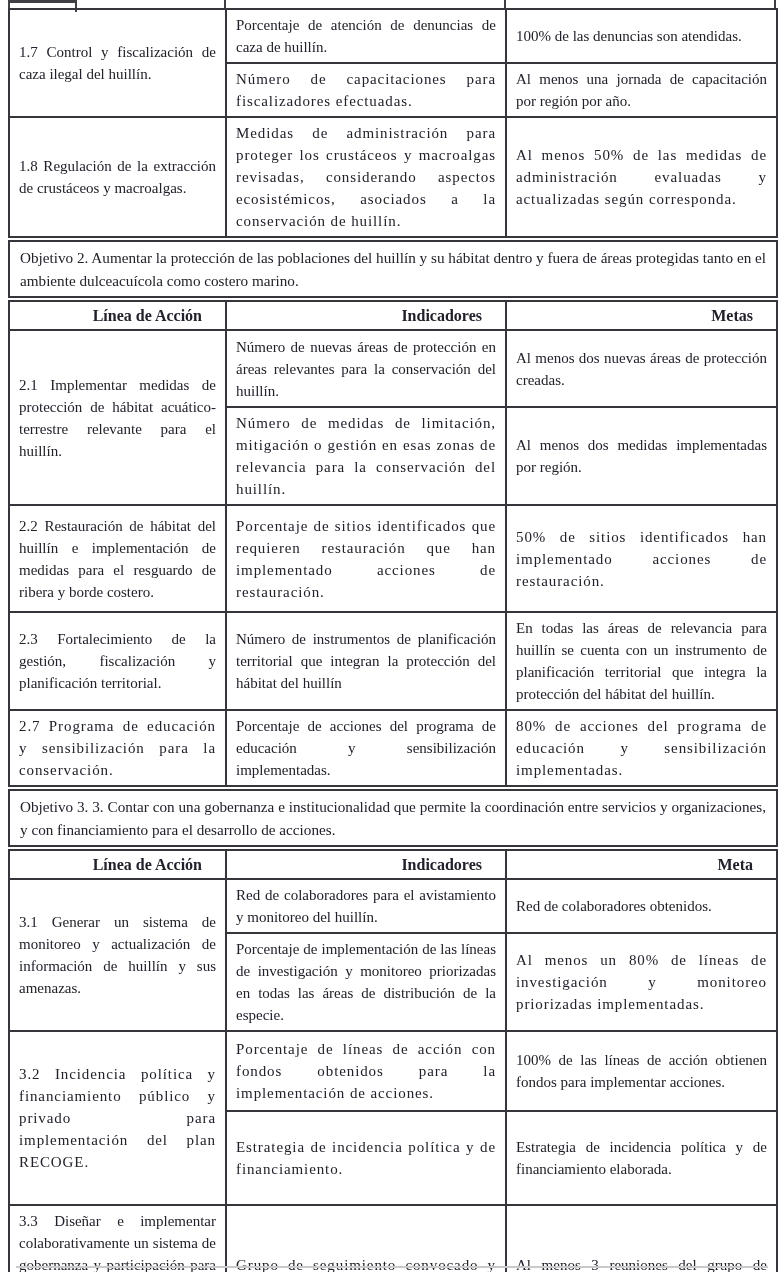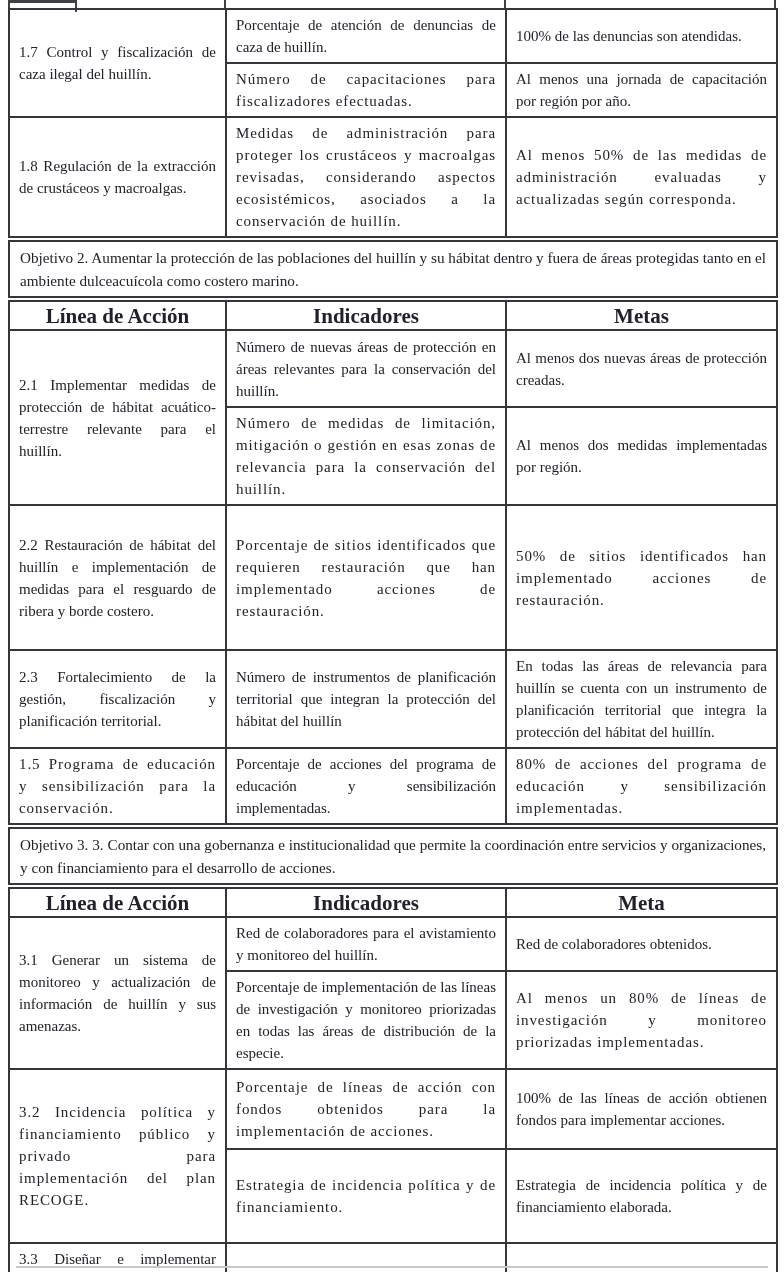--- a/index.html
+++ b/index.html
@@ -14,21 +14,21 @@
   }
   td,th{
     border:2px solid #35353b;
     padding:4px 9px;
     vertical-align:middle;
     font-size:15px;line-height:22px;
     overflow:hidden;
   }
   td.lin,td.ind,td.met{text-align:justify;}
   td.sp{letter-spacing:0.9px;}
-  th{font-weight:bold;text-align:center;font-size:21px;padding:2px 23px;}
+  th{font-weight:bold;text-align:right;font-size:16px;padding:2px 23px;}
   td.obj{
     text-align:justify;vertical-align:middle;
     padding:4px 10px;font-size:15.2px;line-height:23px;
     border-top:6px double #35353b;border-bottom:6px double #35353b;border-radius:17px;
   }
   .frag{position:absolute;background:#3f3f44;}
   #frag-box{
     position:absolute;left:8px;top:0;width:65px;height:9px;background:transparent;
     border-left:2px solid #3f3f44;border-right:2px solid #3f3f44;border-top:3px solid #3f3f44;
   }
@@ -79,34 +79,34 @@
     <tr style="height:77px">
       <td class="lin" rowspan="2">2.1 Implementar medidas de protección de hábitat acuático-terrestre relevante para el huillín.</td>
       <td class="ind">Número de nuevas áreas de protección en áreas relevantes para la conservación del huillín.</td>
       <td class="met">Al menos dos nuevas áreas de protección creadas.</td>
     </tr>
     <tr style="height:76px">
       <td class="ind sp">Número de medidas de limitación, mitigación o gestión en esas zonas de relevancia para la conservación del huillín.</td>
       <td class="met">Al menos dos medidas implementadas por región.</td>
     </tr>
 
-    <tr style="height:145px">
+    <tr style="height:107px">
       <td class="lin">2.2 Restauración de hábitat del huillín e implementación de medidas para el resguardo de ribera y borde costero.</td>
       <td class="ind sp">Porcentaje de sitios identificados que requieren restauración que han implementado acciones de restauración.</td>
       <td class="met sp">50% de sitios identificados han implementado acciones de restauración.</td>
     </tr>
 
     <tr style="height:76px">
       <td class="lin">2.3 Fortalecimiento de la gestión, fiscalización y planificación territorial.</td>
       <td class="ind">Número de instrumentos de planificación territorial que integran la protección del hábitat del huillín</td>
       <td class="met">En todas las áreas de relevancia para huillín se cuenta con un instrumento de planificación territorial que integra la protección del hábitat del huillín.</td>
     </tr>
 
     <tr style="height:74px">
-      <td class="lin sp">1.5 Programa de educación y sensibilización para la conservación.</td>
+      <td class="lin sp">2.7 Programa de educación y sensibilización para la conservación.</td>
       <td class="ind">Porcentaje de acciones del programa de educación y sensibilización implementadas.</td>
       <td class="met sp">80% de acciones del programa de educación y sensibilización implementadas.</td>
     </tr>
 
     <tr style="height:54px">
       <td class="obj" colspan="3">Objetivo 3. 3. Contar con una gobernanza e institucionalidad que permite la coordinación entre servicios y organizaciones, y con financiamiento para el desarrollo de acciones.</td>
     </tr>
 
     <tr style="height:31px">
       <th>Línea de Acción</th>

